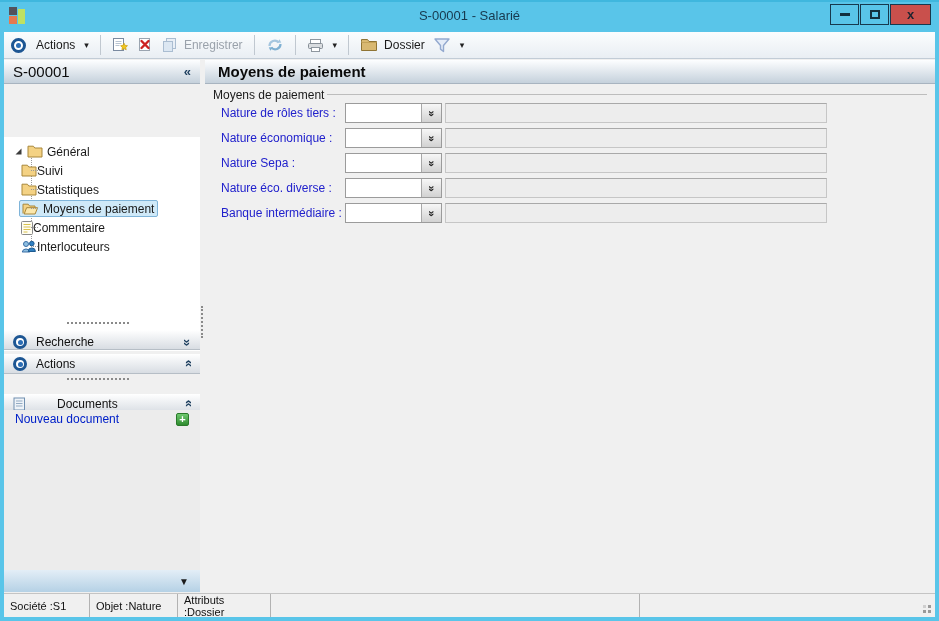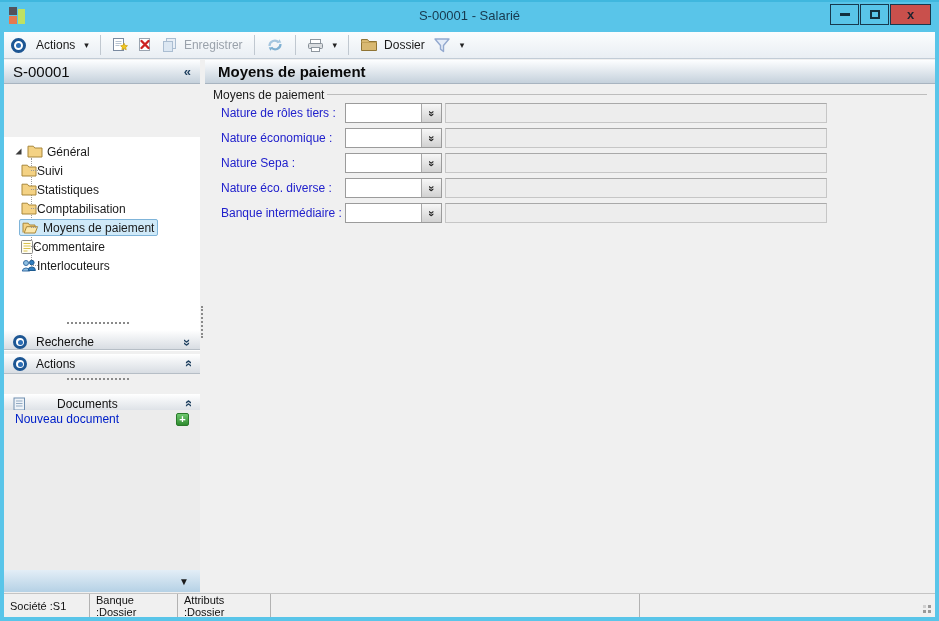--- a/index.html
+++ b/index.html
@@ -196,26 +196,20 @@
             </svg>
             <span>Suivi</span>
           </div>
           <div class="tree-child">
             <svg class="icon" width="16" height="13">
               <path d="M1 3 v-1.8 h5.4 l1.4 1.8 h7.2 v9 h-14 z" fill="#f4d284" stroke="#a9873a"></path>
             </svg>
             <span>Statistiques</span>
           </div>
           <div class="tree-child">
-            <svg class="icon" width="16" height="13">
-              <path d="M1 3 v-1.8 h5.4 l1.4 1.8 h7.2 v9 h-14 z" fill="#f4d284" stroke="#a9873a"></path>
-            </svg>
-            <span>Comptabilisation</span>
-          </div>
-          <div class="tree-child">
             <span class="sel-wrap">
               <svg class="icon" width="17" height="13">
                 <path d="M1 11.5 v-9.3 h5.2 l1.4 1.8 h5.4 v2.5" fill="#f4d284" stroke="#a9873a"></path>
                 <path d="M2.2 12 l2.4 -6.3 h11 l-2.5 6.3 z" fill="#fbe7ab" stroke="#a9873a"></path>
               </svg>
               <span>Moyens de paiement</span>
             </span>
           </div>
           <div class="tree-child">
             <svg class="icon" width="12" height="14">
@@ -342,21 +336,21 @@
 
       </div>
     </div>
   </div>
 
   <div class="statusbar">
     <div class="spanel" style="width:86px;">
       <span>Société :S1</span>
     </div>
     <div class="spanel" style="width:88px;">
-      <span>Banque :Dossier</span>
+      <span>Objet :Nature</span>
     </div>
     <div class="spanel" style="width:93px;">
       <span>Attributs :Dossier</span>
     </div>
     <div class="spanel empty1"></div>
     <div class="spanel last">
       <span class="grip"></span>
     </div>
   </div>
 

